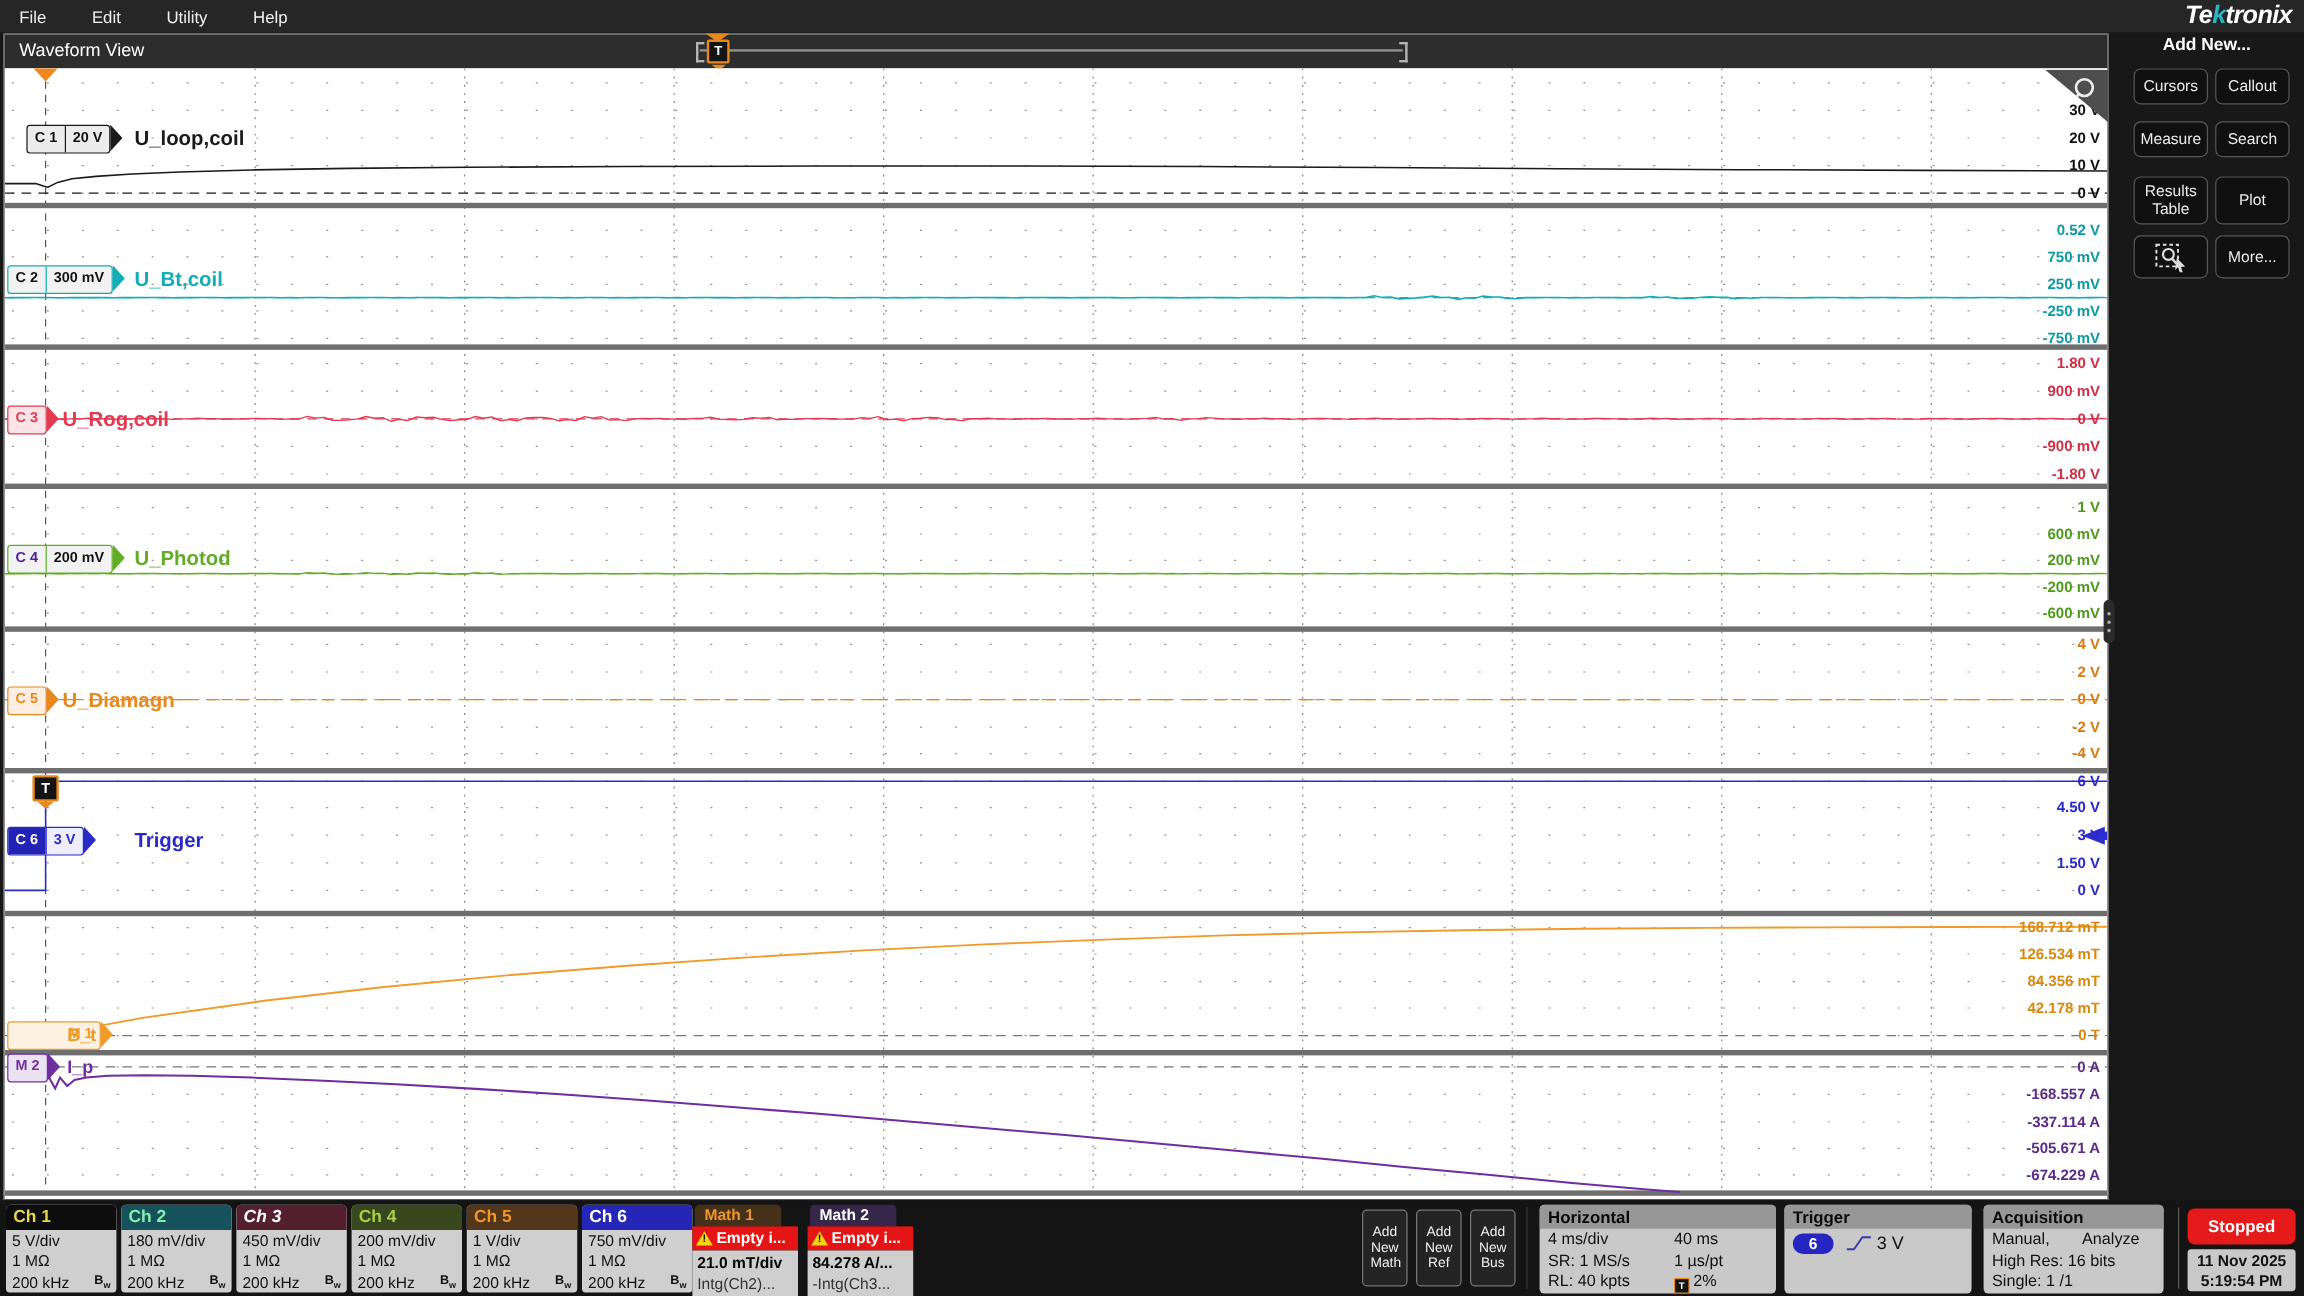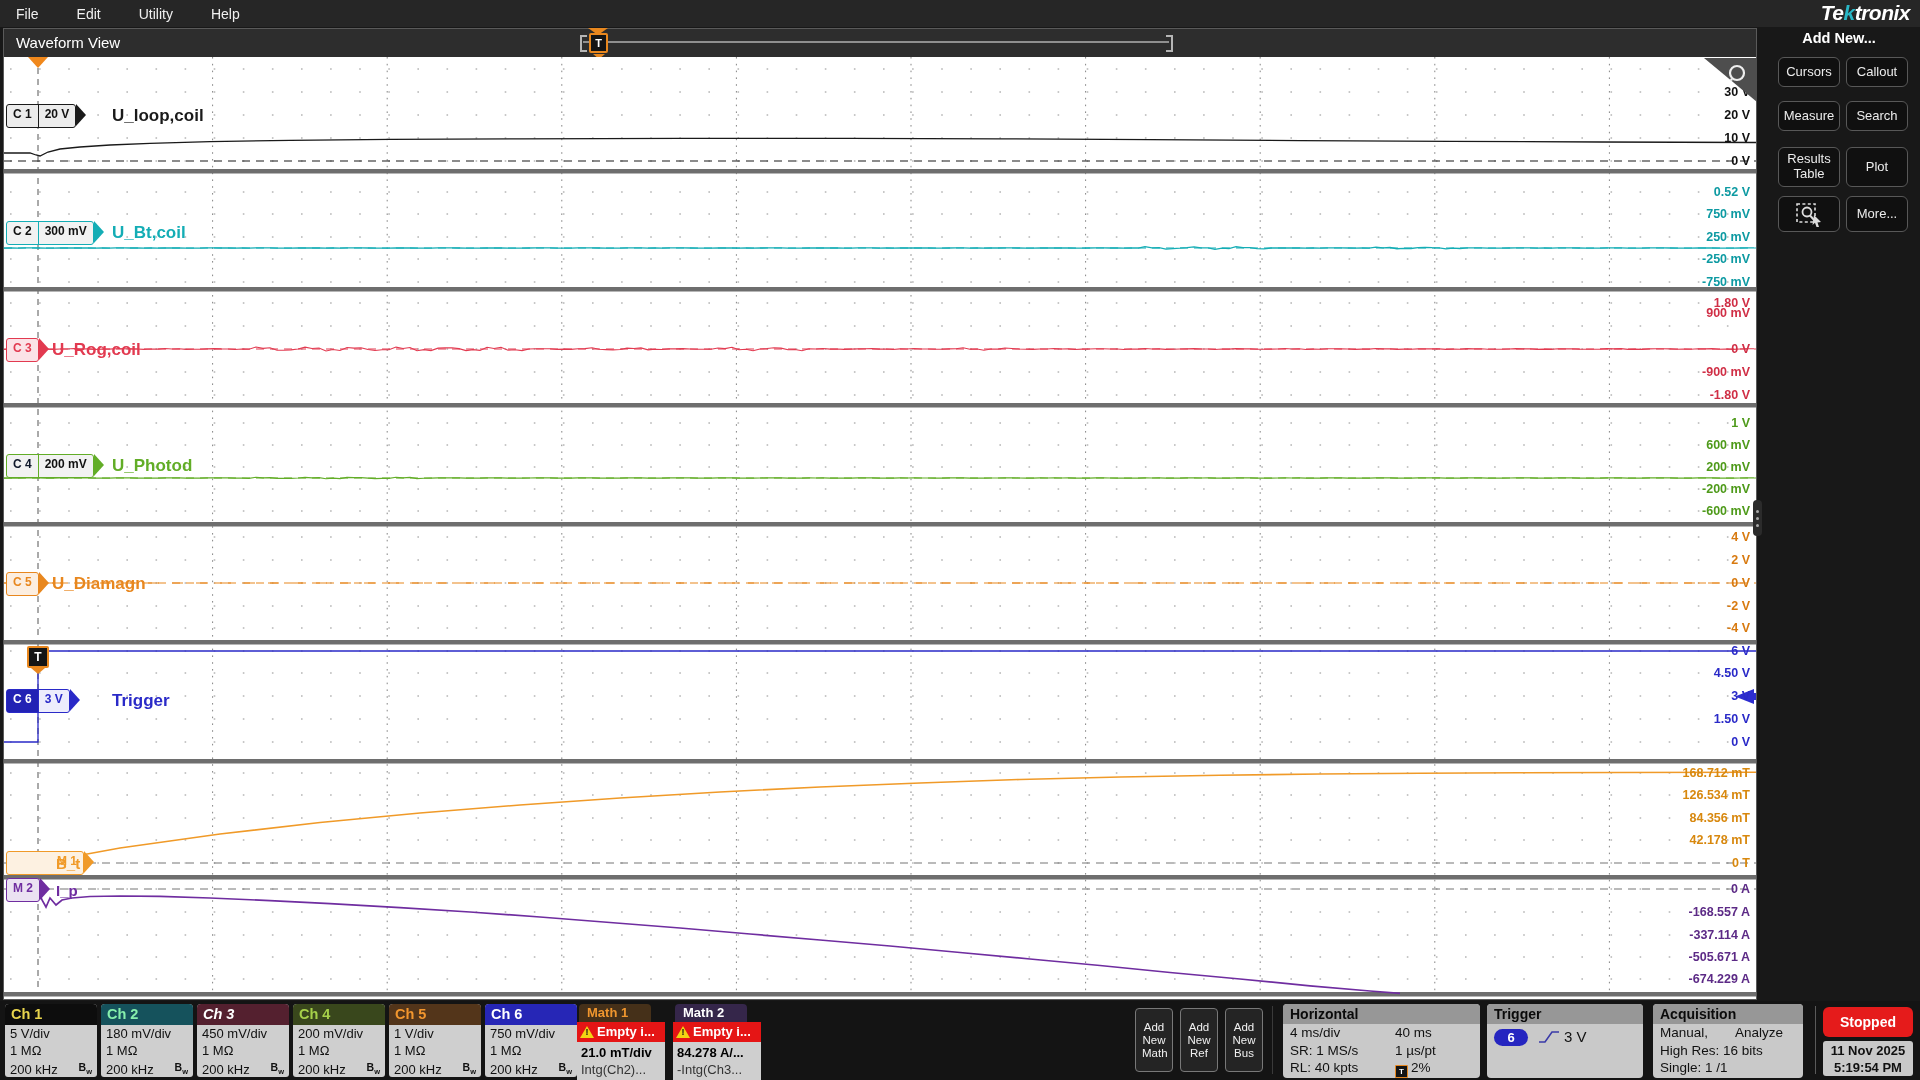--- a/index.html
+++ b/index.html
@@ -165,21 +165,21 @@
       <span class="axl" style="top: 27px; color: rgb(17, 17, 17);">30 V</span>
       <span class="axl" style="top: 50px; color: rgb(17, 17, 17);">20 V</span>
       <span class="axl" style="top: 73px; color: rgb(17, 17, 17);">10 V</span>
       <span class="axl" style="top: 96px; color: rgb(17, 17, 17);">0 V</span>
       <span class="axl" style="top: 127px; color: rgb(13, 154, 162);">0.52 V</span>
       <span class="axl" style="top: 149px; color: rgb(13, 154, 162);">750 mV</span>
       <span class="axl" style="top: 172px; color: rgb(13, 154, 162);">250 mV</span>
       <span class="axl" style="top: 194px; color: rgb(13, 154, 162);">-250 mV</span>
       <span class="axl" style="top: 217px; color: rgb(13, 154, 162);">-750 mV</span>
       <span class="axl" style="top: 238px; color: rgb(208, 47, 70);">1.80 V</span>
-      <span class="axl" style="top: 248px; color: rgb(208, 47, 70);">900 mV</span>
+      <span class="axl" style="top: 261px; color: rgb(208, 47, 70);">900 mV</span>
       <span class="axl" style="top: 284px; color: rgb(208, 47, 70);">0 V</span>
       <span class="axl" style="top: 307px; color: rgb(208, 47, 70);">-900 mV</span>
       <span class="axl" style="top: 330px; color: rgb(208, 47, 70);">-1.80 V</span>
       <span class="axl" style="top: 358px; color: rgb(78, 154, 26);">1 V</span>
       <span class="axl" style="top: 380px; color: rgb(78, 154, 26); text-align: right;">600 mV</span>
       <span class="axl" style="top: 402px; color: rgb(78, 154, 26);">200 mV</span>
       <span class="axl" style="top: 424px; color: rgb(78, 154, 26);">-200 mV</span>
       <span class="axl" style="top: 446px; color: rgb(78, 154, 26);">-600 mV</span>
       <span class="axl" style="top: 472px; color: rgb(216, 122, 16);">4 V</span>
       <span class="axl" style="top: 495px; color: rgb(216, 122, 16);">2 V</span>
@@ -194,39 +194,39 @@
       <span class="axl" style="top: 708px; color: rgb(216, 136, 14);">168.712 mT</span>
       <span class="axl" style="top: 730px; color: rgb(216, 136, 14);">126.534 mT</span>
       <span class="axl" style="top: 753px; color: rgb(216, 136, 14);">84.356 mT</span>
       <span class="axl" style="top: 775px; color: rgb(216, 136, 14);">42.178 mT</span>
       <span class="axl" style="top: 798px; color: rgb(216, 136, 14);">0 T</span>
       <span class="axl" style="top: 824px; color: rgb(92, 42, 134);">0 A</span>
       <span class="axl" style="top: 847px; color: rgb(92, 42, 134);">-168.557 A</span>
       <span class="axl" style="top: 870px; color: rgb(92, 42, 134);">-337.114 A</span>
       <span class="axl" style="top: 892px; color: rgb(92, 42, 134);">-505.671 A</span>
       <span class="axl" style="top: 914px; color: rgb(92, 42, 134);">-674.229 A</span>
-      <div class="badge" style="left: 2px; top: 59px; position: absolute; border-color: rgb(26, 26, 26); background: rgb(236, 236, 236);">
+      <div class="badge" style="left: 18px; top: 59px; position: absolute; border-color: rgb(26, 26, 26); background: rgb(236, 236, 236);">
         <span class="cell" style="color: rgb(17, 17, 17);">C 1</span>
         <span class="cell" style="border-left: 1.5px solid rgb(26, 26, 26); color: rgb(17, 17, 17);">20 V</span>
         <span class="arrow" style="border-left: 10px solid rgb(26, 26, 26);"></span>
       </div>
       <span class="chname" style="left: 108px; top: 59px; position: absolute; color: rgb(26, 26, 26);">U_loop,coil</span>
       <div class="badge" style="left: 2px; top: 176px; position: absolute; border-color: rgb(20, 173, 181); background: rgb(242, 242, 242);">
         <span class="cell" style="color: rgb(17, 17, 17);">C 2</span>
         <span class="cell" style="border-left: 1.5px solid rgb(20, 173, 181); color: rgb(17, 17, 17);">300 mV</span>
         <span class="arrow" style="border-left: 10px solid rgb(20, 173, 181);"></span>
       </div>
       <span class="chname" style="left: 108px; top: 176px; position: absolute; color: rgb(20, 173, 181);">U_Bt,coil</span>
       <div class="badge" style="left: 2px; top: 293px; position: absolute; border-color: rgb(226, 58, 80); background: rgb(251, 227, 231);">
         <span class="cell" style="color: rgb(226, 58, 80);">C 3</span>
         <span class="arrow" style="border-left: 10px solid rgb(226, 58, 80);"></span>
       </div>
       <span class="chname" style="left: 48px; top: 293px; position: absolute; color: rgb(226, 58, 80);">U_Rog,coil</span>
       <div class="badge" style="left: 2px; top: 409px; position: absolute; border-color: rgb(98, 173, 39); background: rgb(242, 242, 242);">
-        <span class="cell" style="color: #0f172a;">C 4</span>
+        <span class="cell" style="color: #4c1d95;">C 4</span>
         <span class="cell" style="border-left: 1.5px solid rgb(98, 173, 39); color: rgb(17, 17, 17);">200 mV</span>
         <span class="arrow" style="border-left: 10px solid rgb(98, 173, 39);"></span>
       </div>
       <span class="chname" style="left: 108px; top: 409px; position: absolute; color: rgb(98, 173, 39);">U_Photod</span>
       <div class="badge" style="left: 2px; top: 527px; position: absolute; border-color: rgb(232, 135, 30); background: rgb(252, 238, 224);">
         <span class="cell" style="color: rgb(232, 135, 30);">C 5</span>
         <span class="arrow" style="border-left: 10px solid rgb(232, 135, 30);"></span>
       </div>
       <span class="chname" style="left: 48px; top: 527px; position: absolute; color: rgb(232, 135, 30);">U_Diamagn</span>
       <div class="badge" style="left: 2px; top: 644px; position: absolute; border-color: rgb(42, 42, 200); background: rgb(237, 237, 252);">

